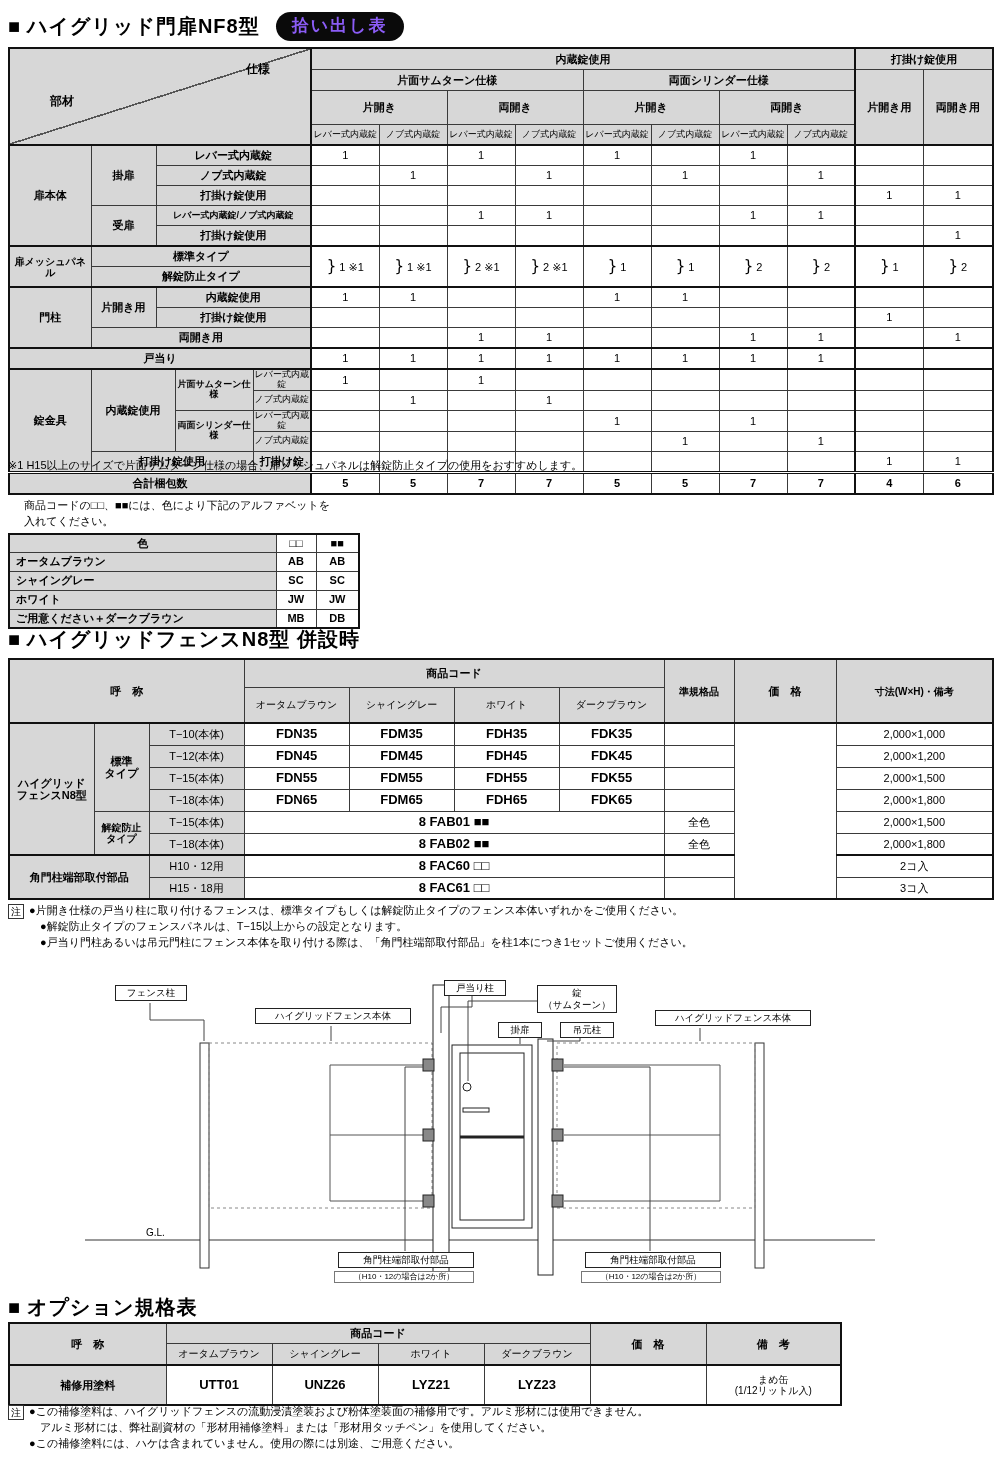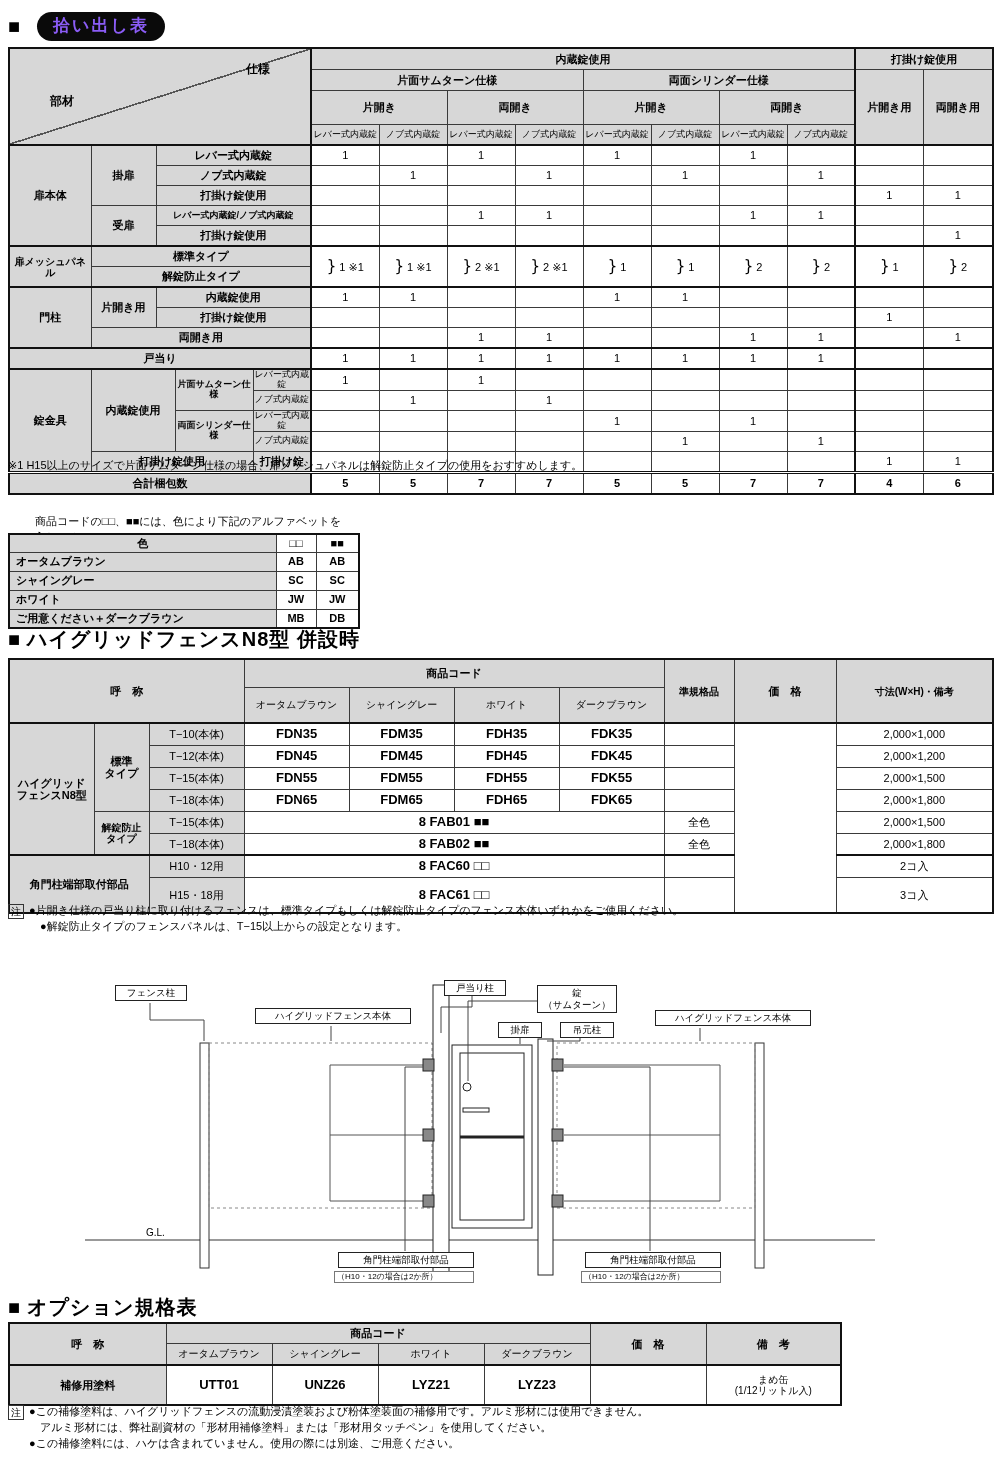--- a/index.html
+++ b/index.html
@@ -29,28 +29,29 @@
   .brace{font-size:15px;font-weight:400;margin-right:3px;font-family:"DejaVu Sans",sans-serif;}
   .code{font-size:13px;font-weight:700;}
   
   .fnote{font-size:11px;}
   .note-block{font-size:11px;line-height:1.45;display:flex;gap:5px;}
   .note-icon{border:1px solid #333;font-size:10px;padding:0 2px;height:13px;line-height:13px;margin-top:1px;}
   .note-lines div{white-space:nowrap;}
   .indent{padding-left:11px;}
   
   .dlabel{position:absolute;border:1px solid #222;background:#fff;font-size:9.5px;line-height:1.25;padding:1px 4px;text-align:center;white-space:pre-line;}
-  .dsub{position:absolute;border:1px solid #777;background:#fff;font-size:8px;line-height:1.2;padding:0 2px;text-align:left;}
+  .dsub{position:absolute;border:1px solid #777;background:#fff;font-size:8px;line-height:1.2;padding:0 2px;text-align:center;}
   .dtext{position:absolute;font-size:10px;}
 </style>
 </head>
 <body>
 
 <div class="abs sec-title" style="top:12px;left:8px;">
   <span>■</span>
+  <span>ハイグリッド門扉NF8型</span>
   <span class="badge">拾い出し表</span>
 </div>
 
 <table class="t1 abs" style="top:47px;left:8px;width:984px;">
 <colgroup>
       <col style="width:82px">
       <col style="width:65px">
       <col style="width:19px">
       <col style="width:78px">
       <col style="width:58px">
@@ -322,21 +323,21 @@
   <td class="b">7</td>
   <td class="b">7</td>
   <td class="c8 b">4</td>
   <td class="b">6</td>
 </tr>
 </tbody>
   </table>
 
 <div class="abs fnote" style="top:458px;left:8px;">※1 H15以上のサイズで片面サムターン仕様の場合、扉メッシュパネルは解錠防止タイプの使用をおすすめします。</div>
 
-<div class="abs fnote" style="top:498px;left:35px;line-height:1.45;margin-top:16px;">
+<div class="abs fnote" style="top:498px;left:24px;line-height:1.45;">
   <div>商品コードの□□、■■には、色により下記のアルファベットを</div>
   <div>入れてください。</div>
 </div>
 
 <table class="abs" style="top:533px;left:8px;width:350px;">
 <colgroup>
       <col style="width:267px">
       <col style="width:40px">
       <col style="width:43px">
     </colgroup>
@@ -456,34 +457,35 @@
   <td>全色</td>
   <td>2,000×1,800</td>
 </tr>
 <tr class="st" style="height:22px;">
   <td class="g b" colspan="2" rowspan="2">角門柱端部取付部品</td>
   <td class="g">H10・12用</td>
   <td class="code" colspan="4">8 FAC60 □□</td>
   <td></td>
   <td>2コ入</td>
 </tr>
-<tr style="height:36px;">
+<tr style="height:22px;">
   <td class="g">H15・18用</td>
   <td class="code" colspan="4">8 FAC61 □□</td>
   <td></td>
   <td>3コ入</td>
 </tr>
 </tbody>
   </table>
 
 <div class="abs note-block" style="top:903px;left:8px;">
   <span class="note-icon">注</span>
   <div class="note-lines">
     <div>●片開き仕様の戸当り柱に取り付けるフェンスは、標準タイプもしくは解錠防止タイプのフェンス本体いずれかをご使用ください。</div>
     <div class="indent">●解錠防止タイプのフェンスパネルは、T−15以上からの設定となります。</div>
+    <div class="indent">●戸当り門柱あるいは吊元門柱にフェンス本体を取り付ける際は、「角門柱端部取付部品」を柱1本につき1セットご使用ください。</div>
   </div>
 </div>
 
 <div class="abs" style="top:975px;left:0;width:920px;height:330px;">
   <svg width="1000" height="330" viewBox="0 0 1000 330">
 
     <line x1="85" y1="265" x2="875" y2="265" stroke="#777" stroke-width="1.5"></line>
 
     <rect x="200" y="68" width="9" height="225" fill="#fff" stroke="#333"></rect>
     <rect x="755" y="68" width="9" height="225" fill="#fff" stroke="#333"></rect>

